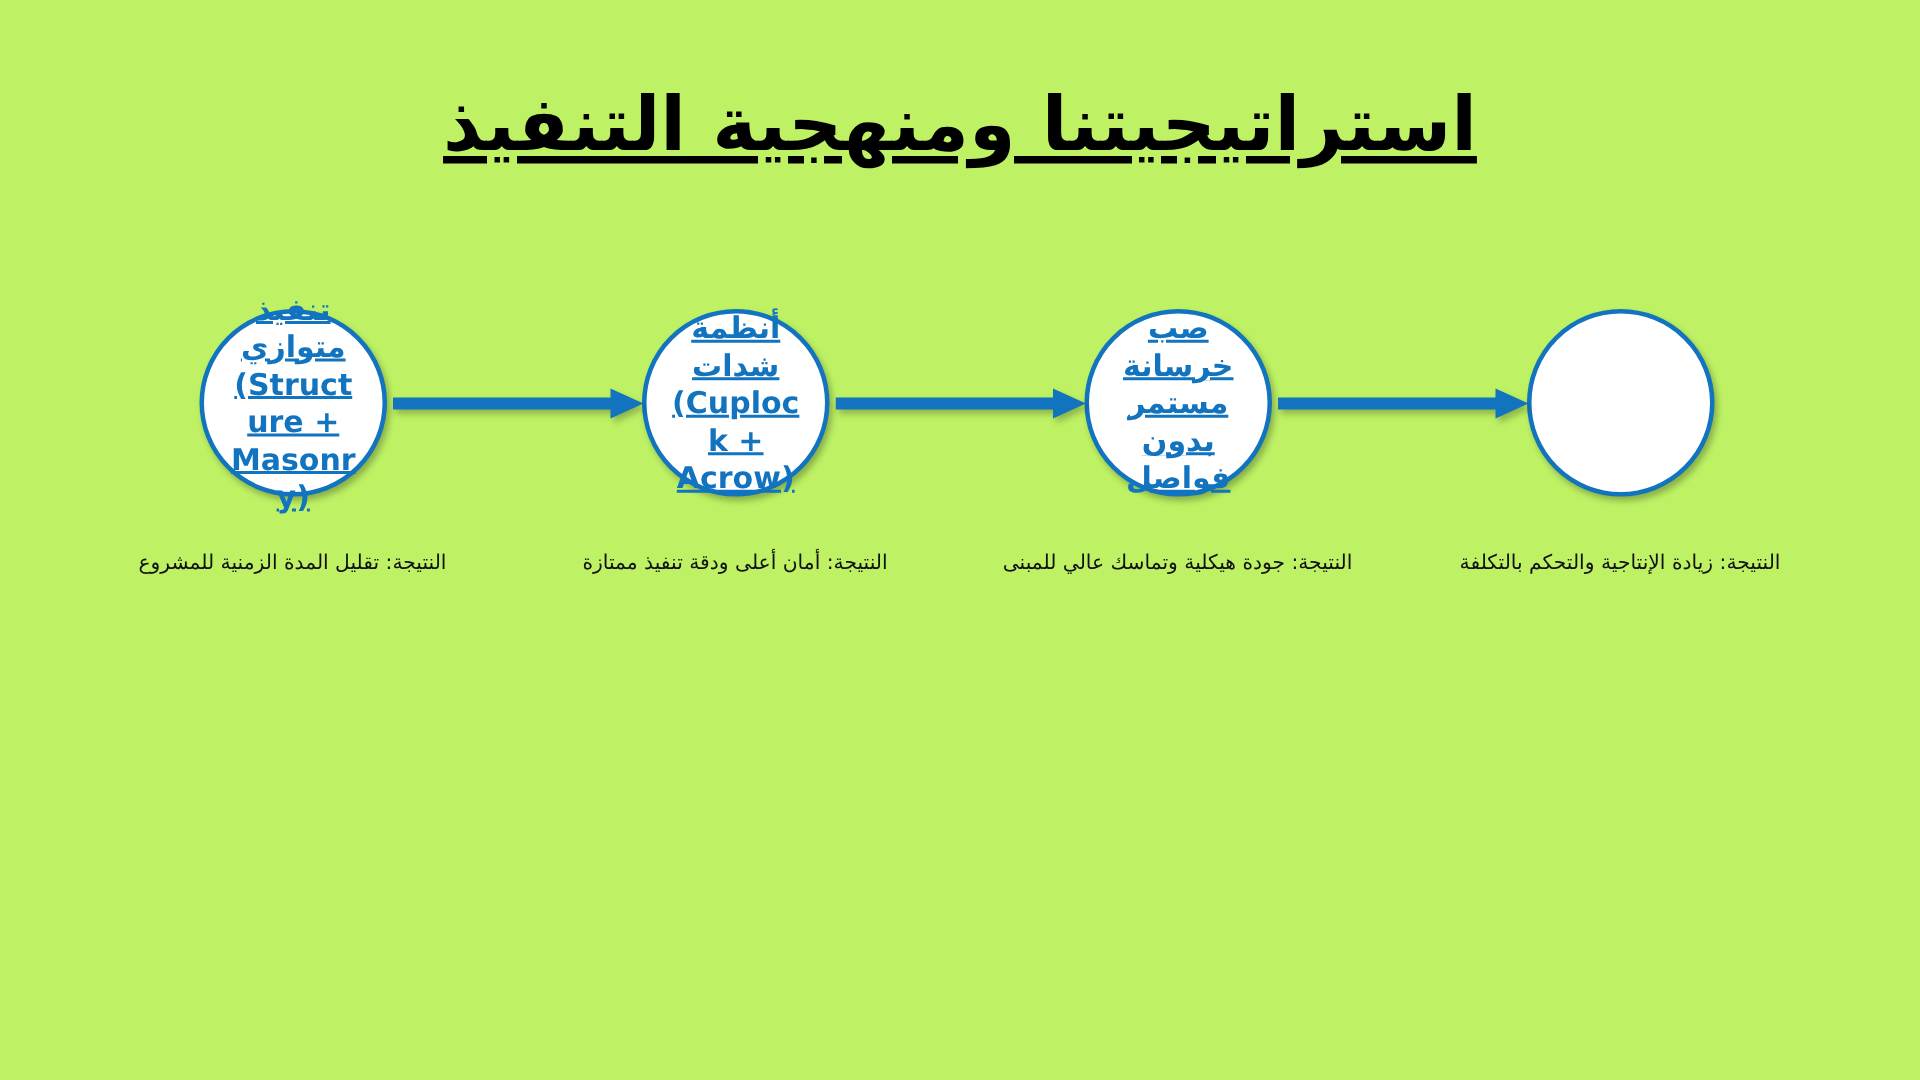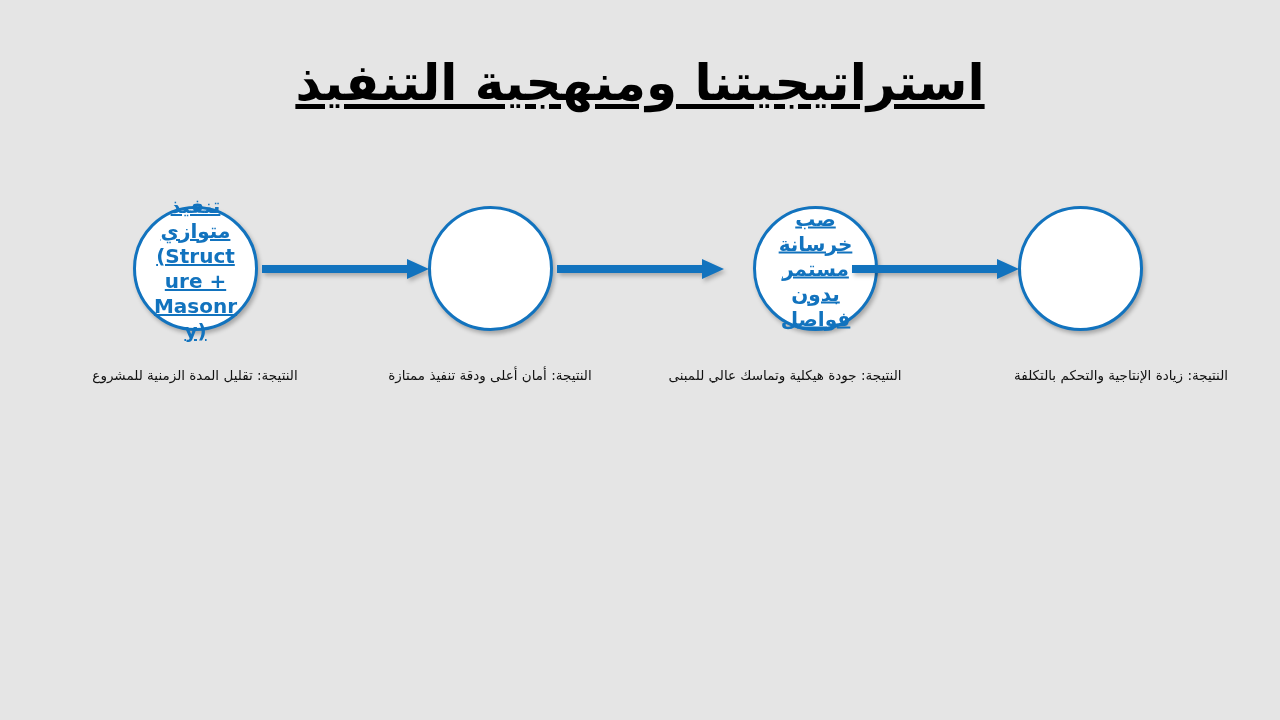--- a/index.html
+++ b/index.html
@@ -12,21 +12,21 @@
     height: 720px;
     background: #ffffff;
     font-family: "DejaVu Sans", "Liberation Sans", sans-serif;
     overflow: hidden;
     position: relative;
   }
 
   .slide {
     position: absolute;
     inset: 0;
-    background: #e5e5e5;
+    background: #bef264;
   }
 
   
   .slide-title {
     position: absolute;
     top: 52px;
     left: 0;
     width: 1280px;
     text-align: center;
     font-size: 50px;
@@ -51,21 +51,21 @@
 
   .node {
     position: absolute;
     top: 206px;
     width: 125px;
     height: 125px;
   }
 
   .node-1 { left: 133px; }
   .node-2 { left: 428px; }
-  .node-3 { left: 753px; }
+  .node-3 { left: 723px; }
   .node-4 { left: 1018px; }
 
   .node-circle {
     position: absolute;
     top: 0;
     left: 0;
     width: 125px;
     height: 125px;
     box-sizing: border-box;
     border: 3px solid #1273BE;
@@ -124,40 +124,43 @@
     font-size: 13.5px;
     line-height: 19px;
     color: #111111;
     direction: rtl;
     unicode-bidi: isolate;
   }
 
   .caption-1 { left: 70px; }
   .caption-2 { left: 365px; }
   .caption-3 { left: 660px; text-align: center; }
-  .caption-4 { left: 978px; text-align: right; }
+  .caption-4 { left: 955px; }
 </style>
 </head>
 <body>
 
 <div class="slide">
 
   <div class="slide-title">استراتيجيتنا ومنهجية التنفيذ</div>
 
   <div class="process-row">
 
     <div class="node node-1">
       <div class="node-circle"></div>
       <div class="node-text"><span>تنفيذ متوازي</span>
         <span class="latin">(Structure + Masonry)</span>
       </div>
     </div>
 
     <div class="node node-2">
       <div class="node-circle"></div>
+      <div class="node-text"><span>أنظمة شدات</span>
+        <span class="latin">(Cuplock + Acrow)</span>
+      </div>
     </div>
 
     <div class="node node-3">
       <div class="node-circle"></div>
       <div class="node-text"><span>صب خرسانة مستمر بدون فواصل</span>
       </div>
     </div>
 
     <div class="node node-4">
       <div class="node-circle"></div>

